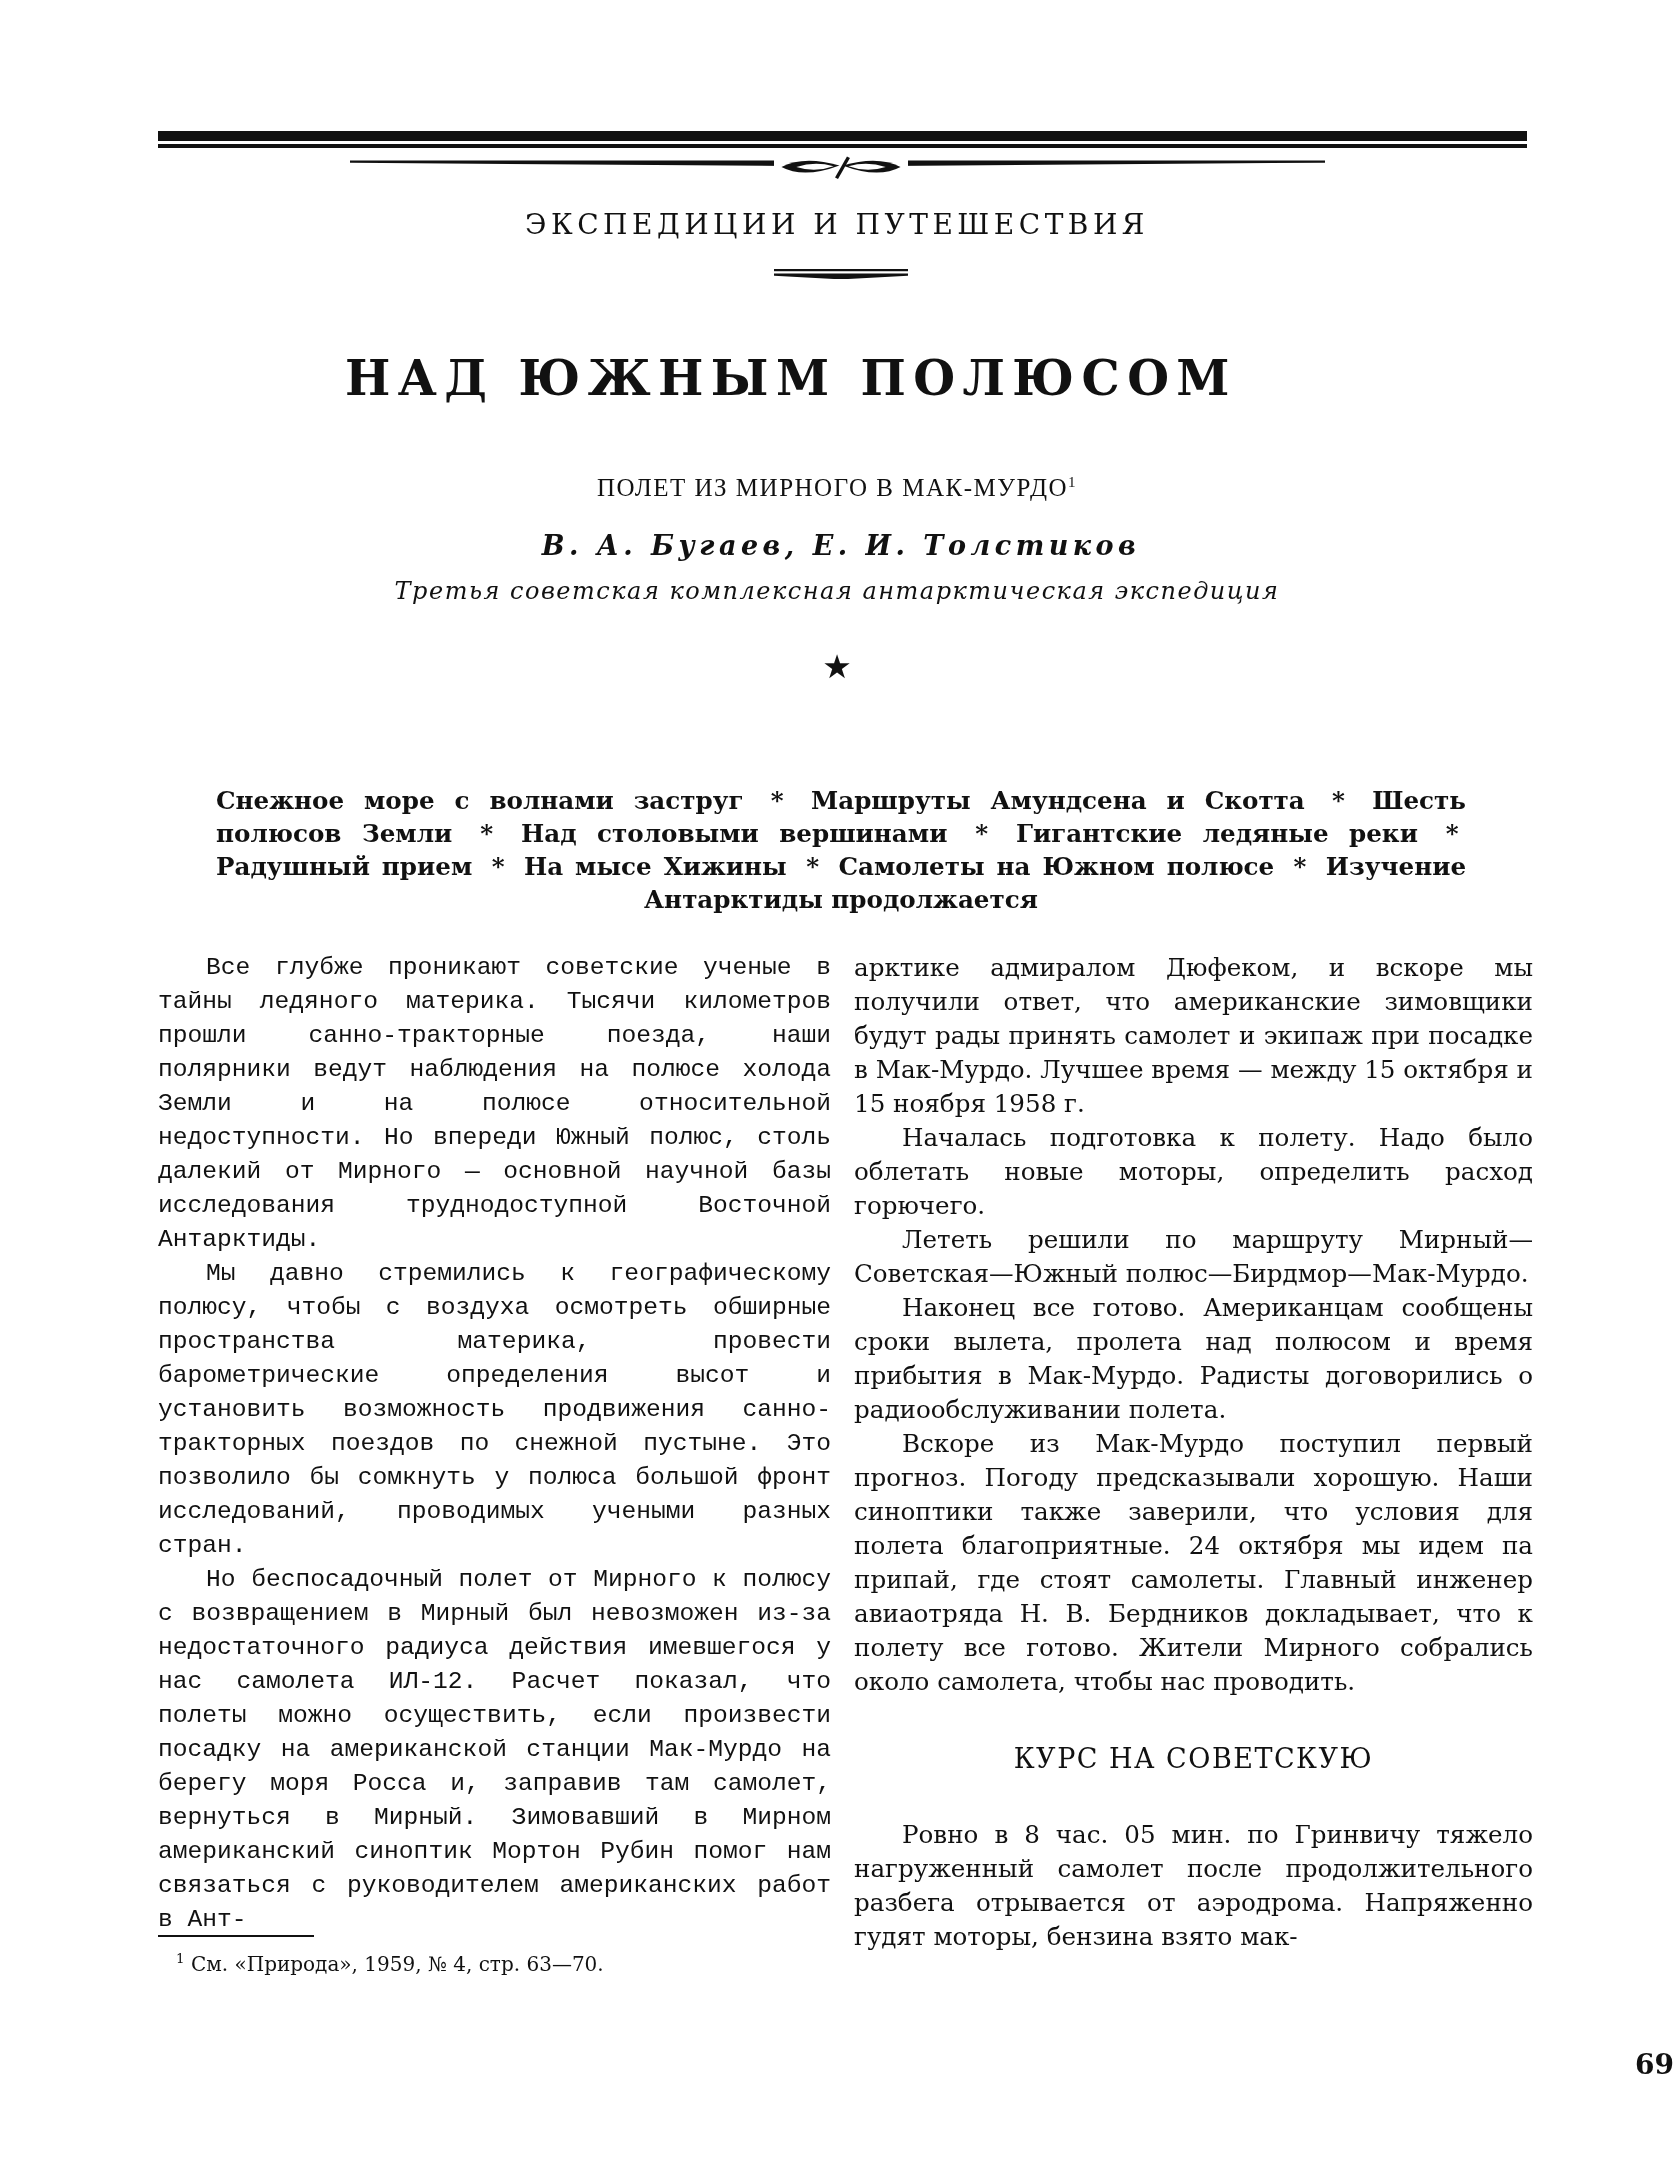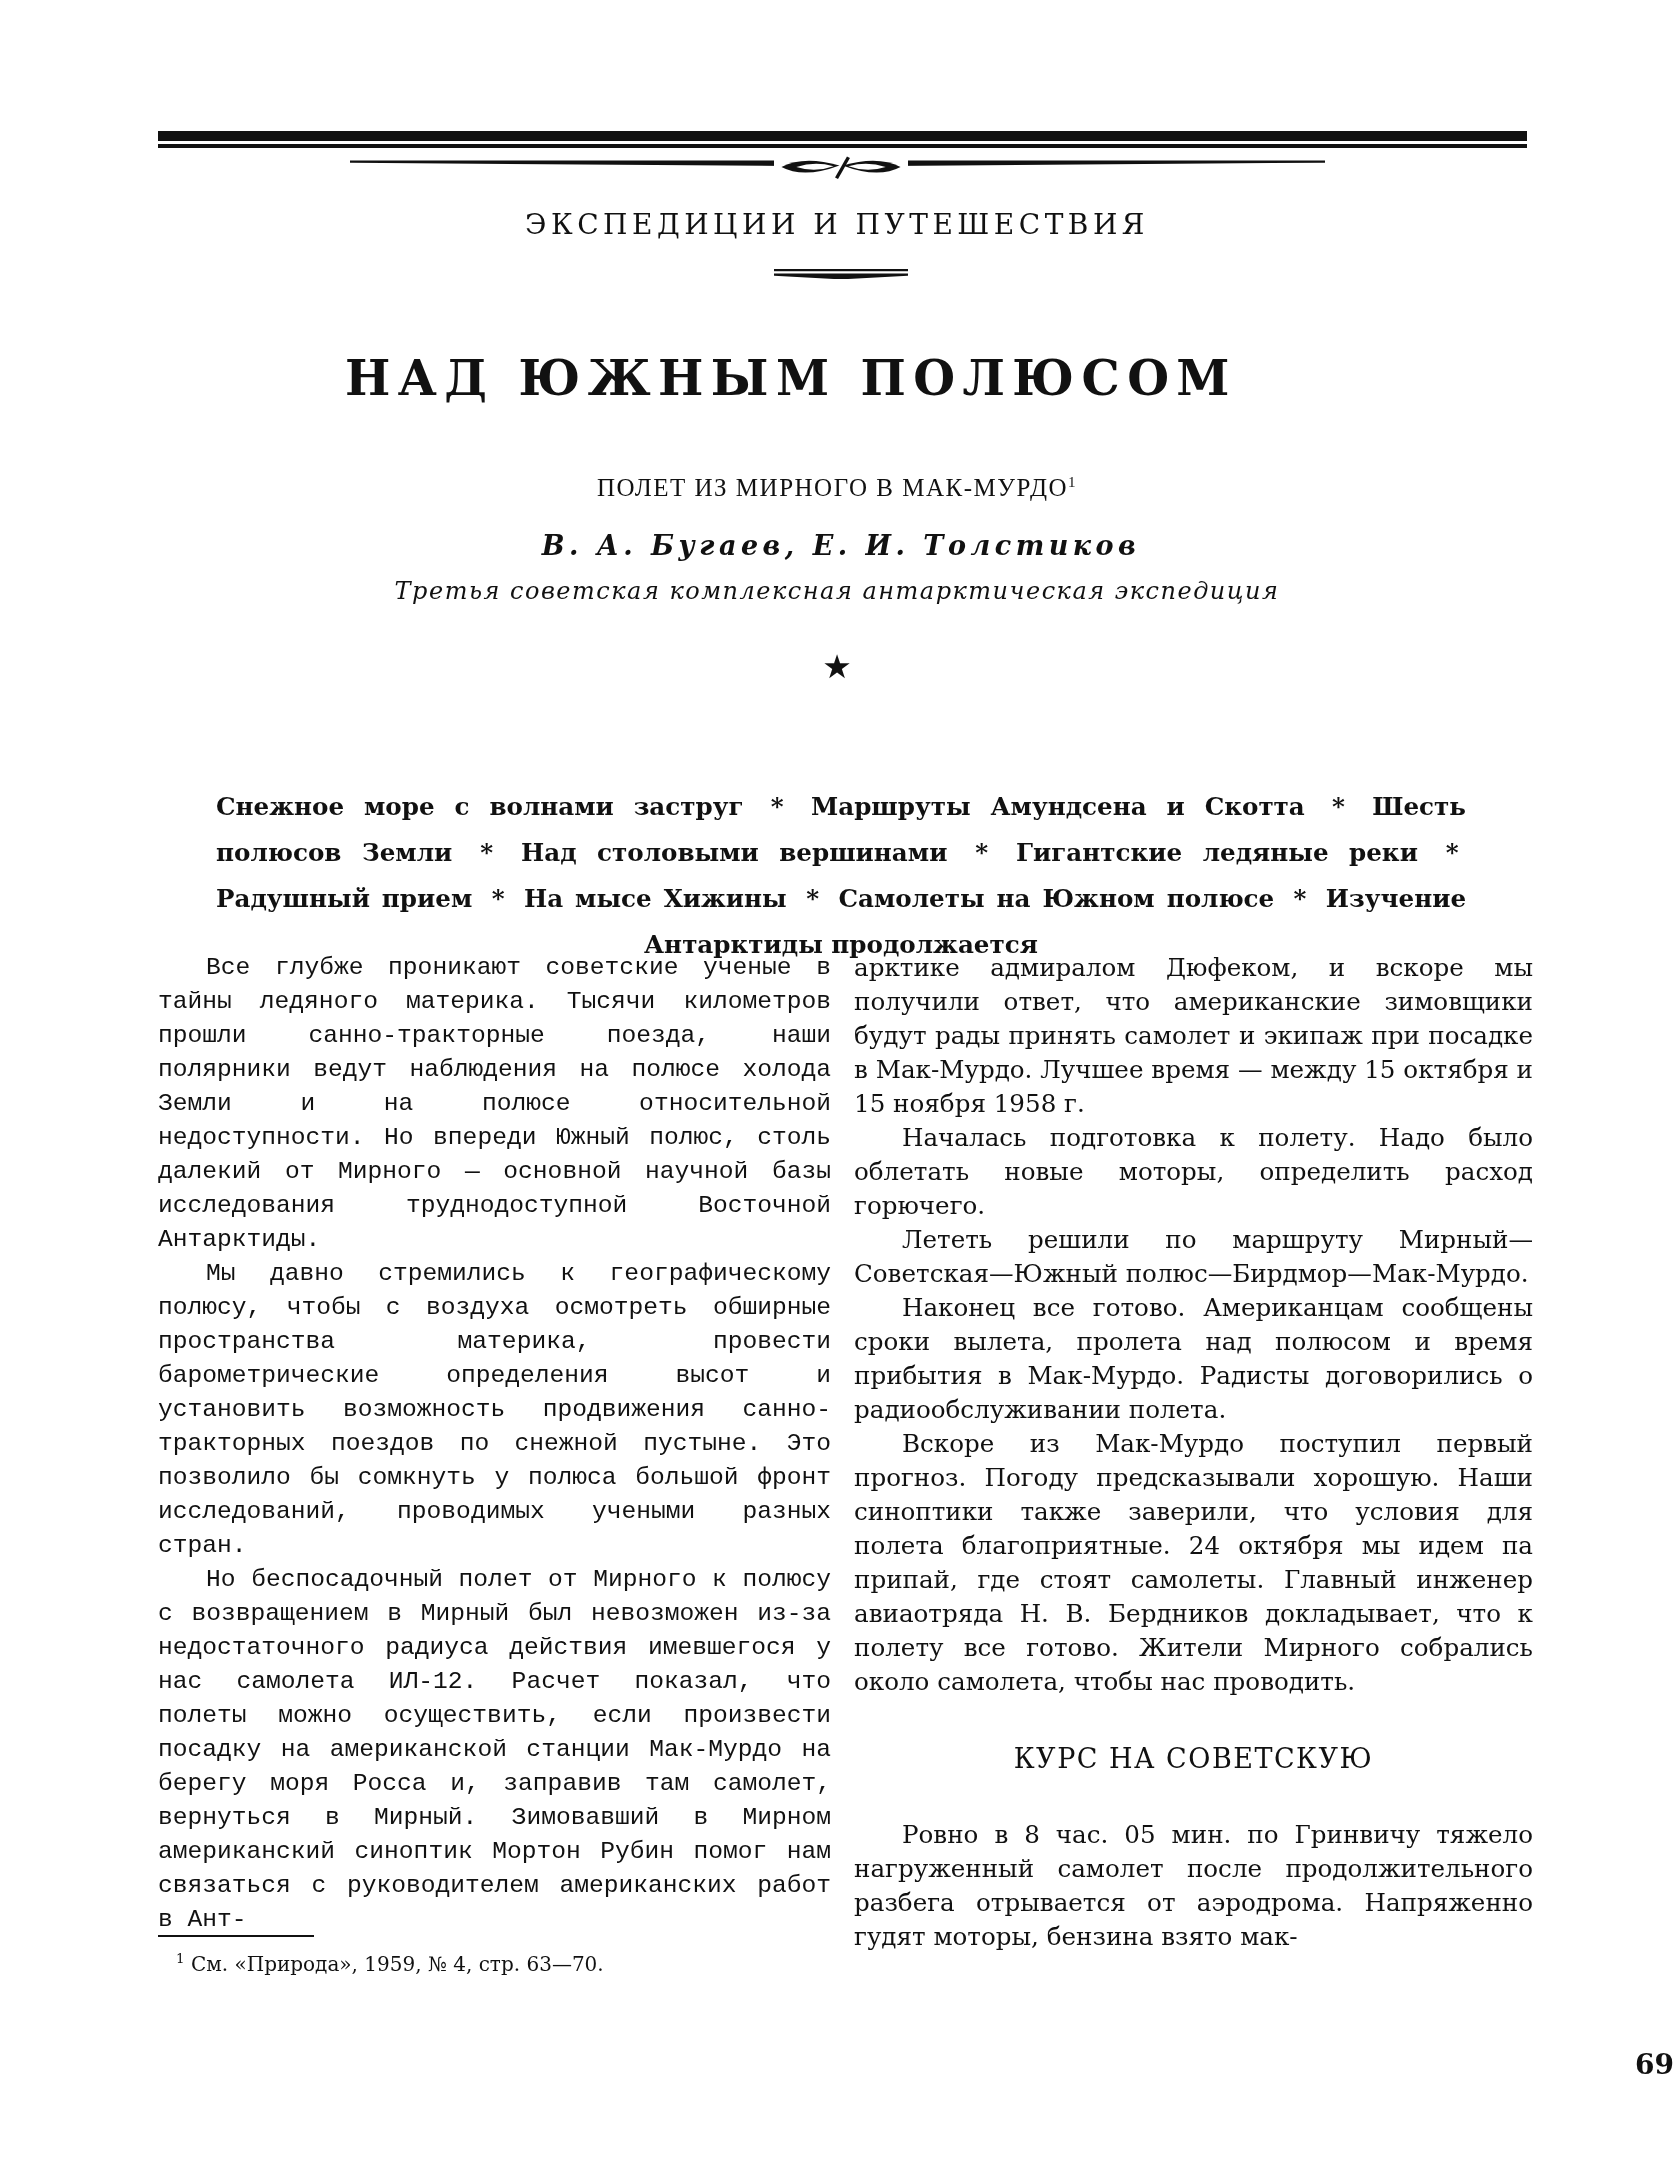--- a/index.html
+++ b/index.html
@@ -16,21 +16,21 @@
   .section-rule { position: absolute; left: 774px; top: 269px; width: 134px; height: 10.4px; }
   .section-rule svg { width: 100%; height: 100%; display: block; }
 
   .title { position: absolute; left: 0; width: 1582px; top: 350px; text-align: center; font-family: "DejaVu Serif", serif; font-size: 48px; font-weight: bold; letter-spacing: 7.4px; }
   .subtitle { position: absolute; left: 0; width: 1674px; top: 442px; text-align: center; font-family: "Liberation Serif", serif; font-size: 25px; letter-spacing: 1.5px; margin-top: 32px; }
   .subtitle sup { font-size: 15px; }
   .authors { position: absolute; left: 4px; width: 1674px; top: 530px; text-align: center; font-family: "DejaVu Serif", serif; font-size: 27px; font-style: italic; font-weight: bold; letter-spacing: 4.5px; }
   .affil { position: absolute; left: 0; width: 1674px; top: 577px; text-align: center; font-family: "DejaVu Serif", serif; font-size: 24px; font-style: italic; letter-spacing: 1.5px; }
   .star { position: absolute; left: 0; width: 1674px; top: 647px; text-align: center; font-size: 33px; }
 
-  .summary { position: absolute; left: 216px; width: 1250px; top: 784px; font-family: "DejaVu Serif", serif; font-weight: bold; font-size: 24.6px; line-height: 46px; text-align: justify; text-align-last: center; }
+  .summary { position: absolute; left: 216px; width: 1250px; top: 784px; font-family: "DejaVu Serif", serif; font-weight: bold; font-size: 24.6px; line-height: 33px; text-align: justify; text-align-last: center; }
   .summary .sep { margin: 0 7.4px; }
 
   .col { position: absolute; top: 951px; font-family: "DejaVu Serif", serif; font-size: 24.6px; line-height: 34px; text-align: justify; }
   .col.left { left: 158px; width: 673px; font-family: Liberation Mono, monospace; }
   .col.right { left: 854px; width: 679px; }
   .col p { margin: 0; text-indent: 0; }
   .col p.indent { text-indent: 48px; }
   .col .heading { text-align: center; font-size: 27px; letter-spacing: 1.5px; margin: 43px 0 42px 0; }
 
   .fn-rule { position: absolute; left: 158px; top: 1935px; width: 156px; height: 2.2px; background: #111; }

